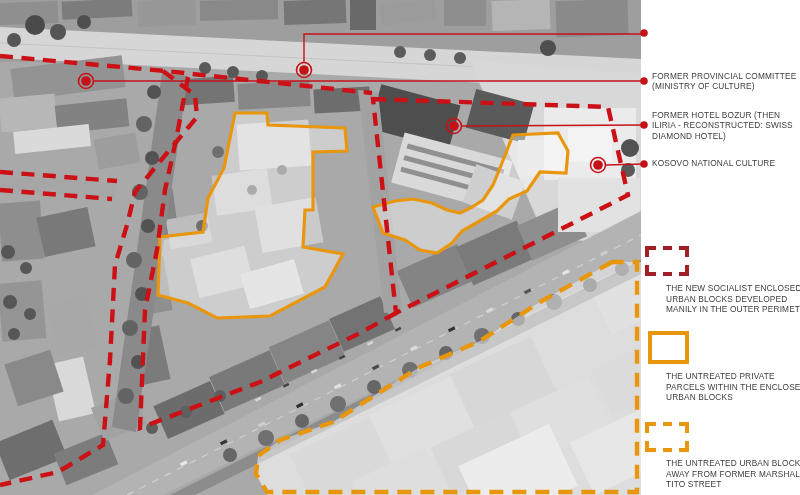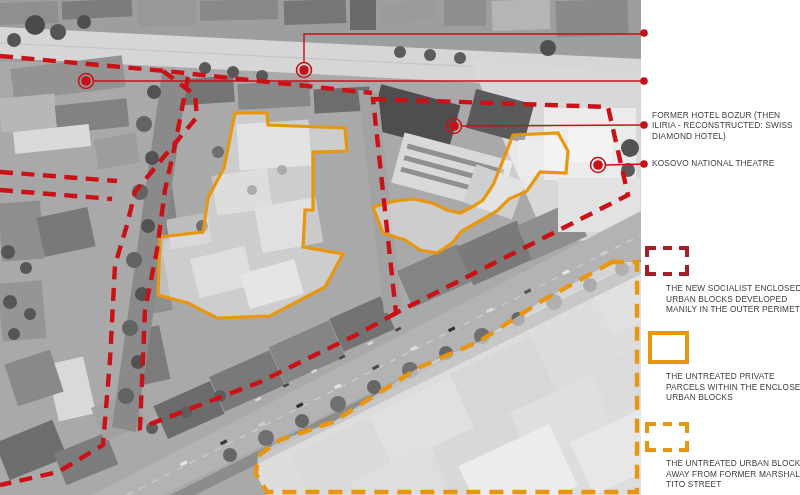--- a/index.html
+++ b/index.html
@@ -258,24 +258,26 @@
     <circle cx="644" cy="81" r="3.8"></circle>
     <circle cx="644" cy="125" r="3.8"></circle>
     <circle cx="644" cy="164" r="3.8"></circle>
   </g>
 
   <path d="M647,257 V248 H656 M663,248 H672 M679,248 H687 V257 M687,265 V274 H679 M672,274 H663 M656,274 H647 V265" fill="none" stroke="#a02025" stroke-width="4"></path>
   <rect x="650" y="333" width="37" height="29" fill="none" stroke="#e8960e" stroke-width="4"></rect>
   <path d="M647,433 V424 H656 M663,424 H672 M679,424 H687 V433 M687,441 V450 H679 M672,450 H663 M656,450 H647 V441" fill="none" stroke="#e8960e" stroke-width="4"></path>
 </svg>
 
+  <div class="ann" style="top:70.5px">FORMER PROVINCIAL COMMITTEE
+(MINISTRY OF CULTURE)</div>
   <div class="ann" style="top:109.5px">FORMER HOTEL BOZUR (THEN
 ILIRIA - RECONSTRUCTED: SWISS
 DIAMOND HOTEL)</div>
-  <div class="ann" style="top:158px">KOSOVO NATIONAL THEATRE</div>
+  <div class="ann" style="top:158px">KOSOVO NATIONAL CULTURE</div>
 
   <div class="leg" style="top:283px">THE NEW SOCIALIST ENCLOSED
 URBAN BLOCKS DEVELOPED
 MANILY IN THE OUTER PERIMETER</div>
   <div class="leg" style="top:458px">THE UNTREATED URBAN BLOCKS,
 AWAY FROM FORMER MARSHALL
 TITO STREET</div>
   <div class="leg" style="top:371px">THE UNTREATED PRIVATE
 PARCELS WITHIN THE ENCLOSED
 URBAN BLOCKS</div>

